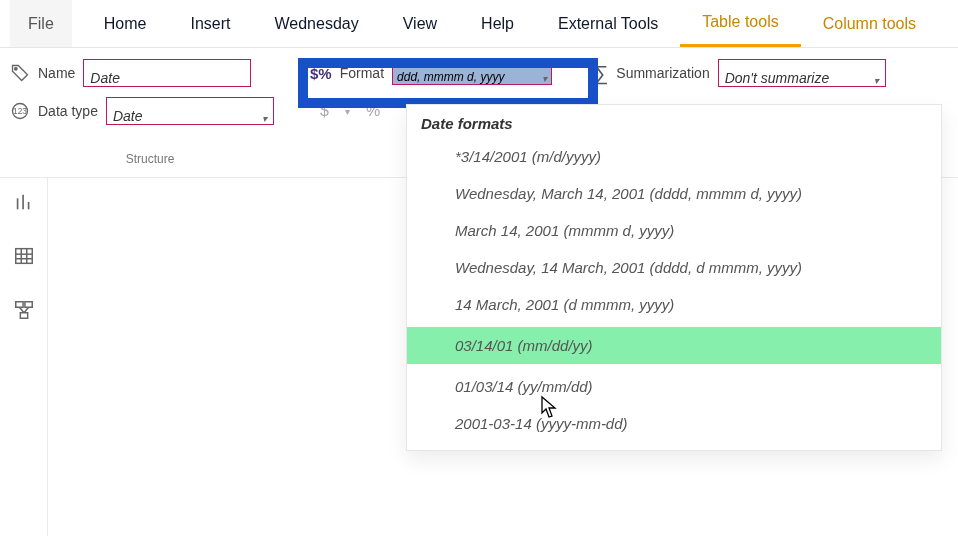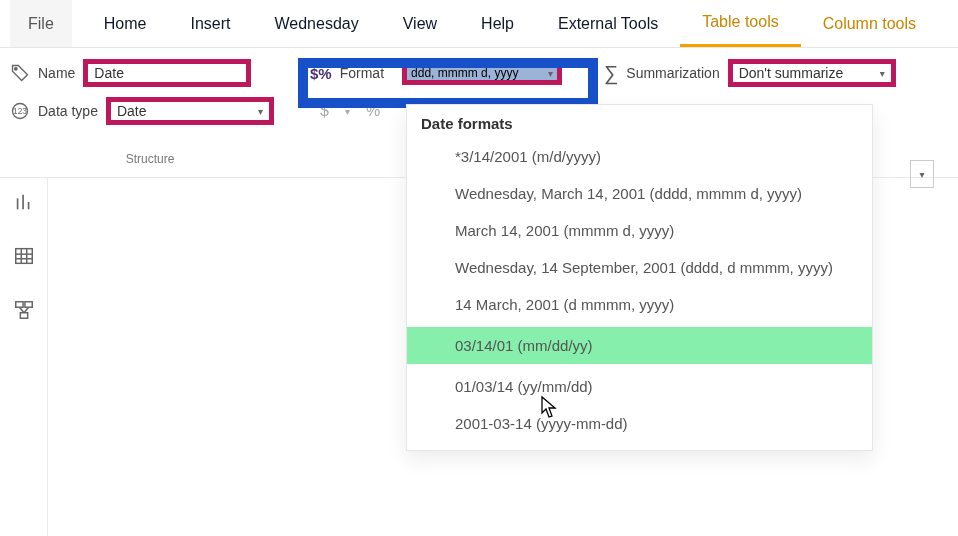--- a/index.html
+++ b/index.html
@@ -59,37 +59,38 @@
     display: flex;
     align-items: center;
     gap: 8px;
     height: 30px;
   }
   .field-label { font-size: 14px; color: #444; }
 
   .name-icon svg, .datatype-icon svg { display: block; }
 
   .text-input, .select {
-    border: 5px solid #be185d;
+    border: 1px solid #be185d;
     background: #fff;
     height: 28px;
     padding: 0 6px;
     font-size: 14px;
     display: flex;
-    align-items: center;
+    align-items: flex-end;
     justify-content: space-between;
+    font-style: italic;
   }
   .select .caret {
     font-size: 10px;
     color: #666;
     margin-left: 6px;
   }
   .w-name { width: 168px; }
   .w-datatype { width: 168px; }
-  .w-format { width: 160px; background: #9bb3d6; color:#000; font-size:12px; height:24px; padding:0 4px;margin-left:10px;}
+  .w-format { width: 160px; background: #9bb3d6; color:#000; font-size:12px; height:24px; padding:0 4px;}
   .w-summ { width: 168px; gap: 16px; }
 
   .structure-label {
     text-align: center;
     font-size: 12px;
     color: #777;
     margin-top: 18px;
     width: 280px;
   }
 
@@ -135,26 +136,27 @@
     color: #666;
     cursor: pointer;
     display:flex; align-items:center; justify-content:center;
   }
 
   
   .dropdown {
     position: absolute;
     left: 406px;
     top: 104px;
-    width: 467px;
+    width: 536px;
     background: #fff;
     border: 1px solid #e6e6e6;
     box-shadow: 0 8px 20px rgba(0,0,0,.08);
     z-index: 5;
     padding-bottom: 8px;
+    font-style: italic;
   }
   .dropdown-header {
     padding: 10px 14px 6px 14px;
     font-size: 15px;
     font-weight: 600;
     color: #333;
   }
   .dropdown-item {
     padding: 10px 14px 10px 48px;
     font-size: 15px;
@@ -287,21 +289,21 @@
         <line x1="17" y1="9" x2="12" y2="15"></line>
     </svg>
   </div>
 </div>
 
 <div class="dropdown">
   <div class="dropdown-header">Date formats</div>
   <div class="dropdown-item">*3/14/2001 (m/d/yyyy)</div>
   <div class="dropdown-item">Wednesday, March 14, 2001 (dddd, mmmm d, yyyy)</div>
   <div class="dropdown-item">March 14, 2001 (mmmm d, yyyy)</div>
-  <div class="dropdown-item">Wednesday, 14 September, 2001 (dddd, d mmmm, yyyy)</div>
+  <div class="dropdown-item">Wednesday, 14 March, 2001 (dddd, d mmmm, yyyy)</div>
   <div class="dropdown-item">14 March, 2001 (d mmmm, yyyy)</div>
   <div class="dropdown-item" style="visibility:hidden; height:4px; padding:0 14px 0 48px;">3/14/01 (m/d/yy)</div>
   <div class="dropdown-item hover">03/14/01 (mm/dd/yy)</div>
   <div class="dropdown-item" style="visibility:hidden; height:4px; padding:0 14px 0 48px;">03/14/2001 (mm/dd/yyyy)</div>
   <div class="dropdown-item">01/03/14 (yy/mm/dd)</div>
   <div class="dropdown-item">2001-03-14 (yyyy-mm-dd)</div>
 </div>
 
 <div class="highlight-box hl1"></div>
 <div class="highlight-box hl2"></div>

